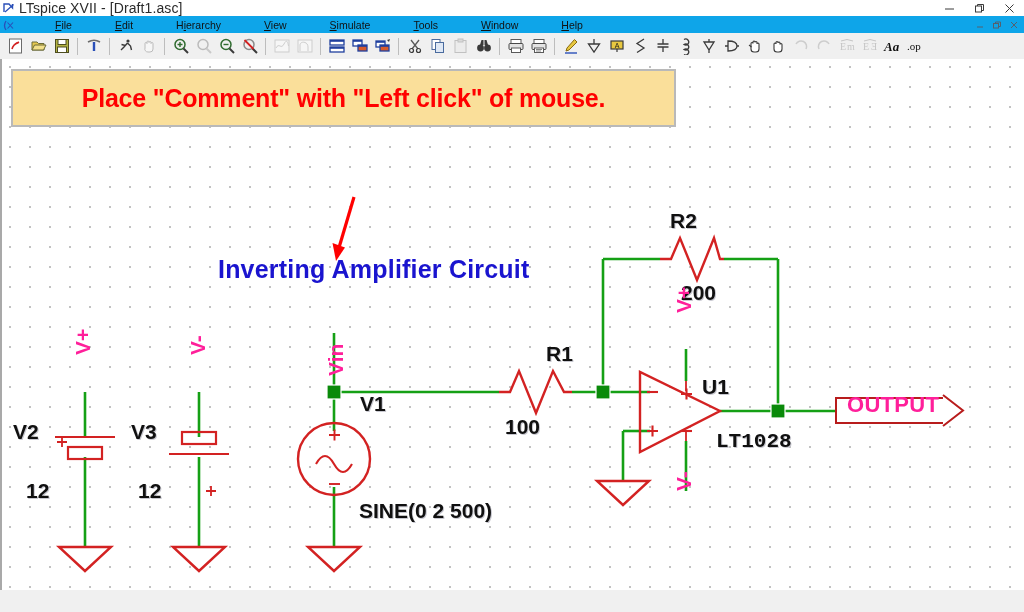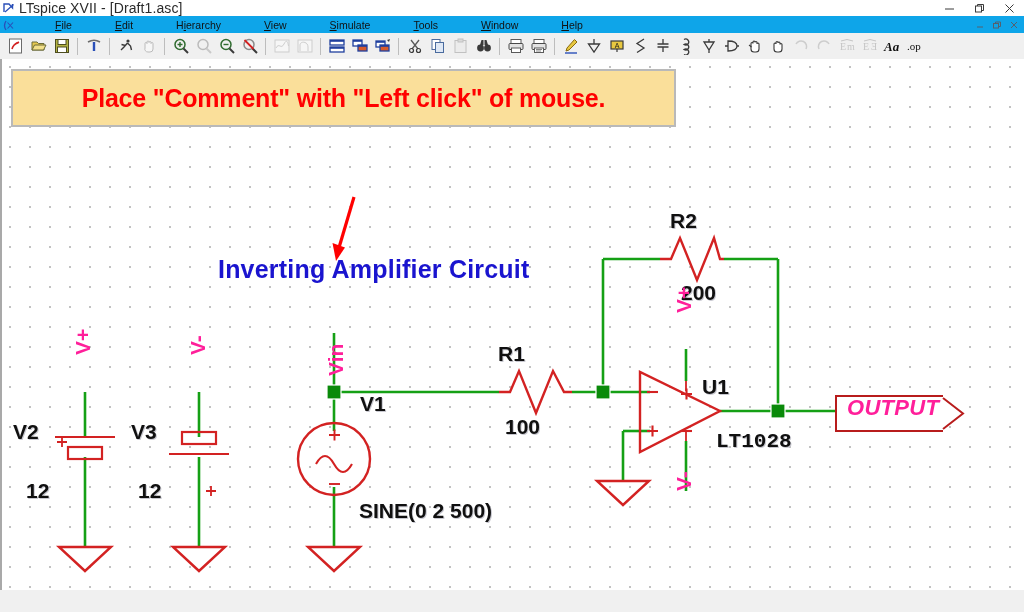--- a/index.html
+++ b/index.html
@@ -100,26 +100,25 @@
   .lbl-net-rot{
     font-weight:bold;font-size:21px;color:#ff1f9a;
     transform:rotate(-90deg);transform-origin:left top;
   }
 
   .out-flag{
     position:absolute;
     display:flex;align-items:center;
   }
   .out-flag .of-body{
-    position:relative;height:37px;display:flex;align-items:center;
+    position:relative;height:27px;display:flex;align-items:center;
     padding:0 4px 12px 10px;
     background:#ffffff;
     border:2px solid #b81c1c;border-right:none;
     box-sizing:border-box;
-    font-style:italic;
   }
   .out-flag .of-text{
     font-weight:bold;font-size:22px;color:#ff1f9a;letter-spacing:.3px;
   }
   .out-flag .of-tip{
     width:22px;height:31px;position:relative;
   }
 </style>
 </head>
 <body>
@@ -573,21 +572,21 @@
 
         <div class="lbl lbl-black" style="left:11px; top:361px;">V2</div>
         <div class="lbl lbl-black" style="left:24px; top:420px;">12</div>
 
         <div class="lbl lbl-black" style="left:129px; top:361px;">V3</div>
         <div class="lbl lbl-black" style="left:136px; top:420px;">12</div>
 
         <div class="lbl lbl-black" style="left:358px; top:333px;">V1</div>
         <div class="lbl lbl-black" style="left:357px; top:440px;">SINE(0 2 500)</div>
 
-        <div class="lbl lbl-black" style="left:496px; top:283px;">R1</div>
+        <div class="lbl lbl-black" style="left:544px; top:283px;">R1</div>
         <div class="lbl lbl-black" style="left:503px; top:356px;">100</div>
 
         <div class="lbl lbl-black" style="left:668px; top:150px;">R2</div>
         <div class="lbl lbl-black" style="left:659px; top:222px;margin-left:20px;">200</div>
 
         <div class="lbl lbl-black" style="left:700px; top:316px;">U1</div>
         <div class="lbl lbl-black" style="left:714px; top:371px;font-family:Liberation Mono, monospace;">LT1028</div>
 
         <div class="lbl lbl-net" style="left:69px; top:296px; transform:rotate(-90deg); transform-origin:left top;">V+</div>
 

